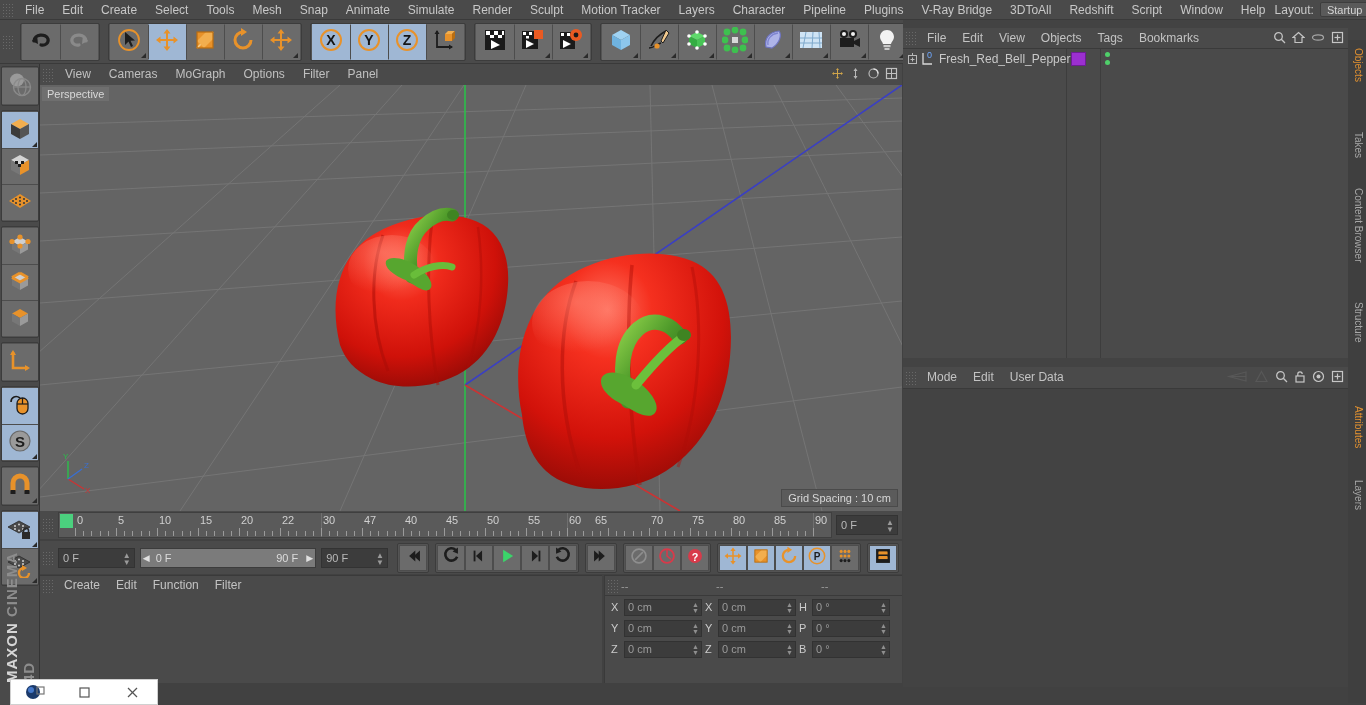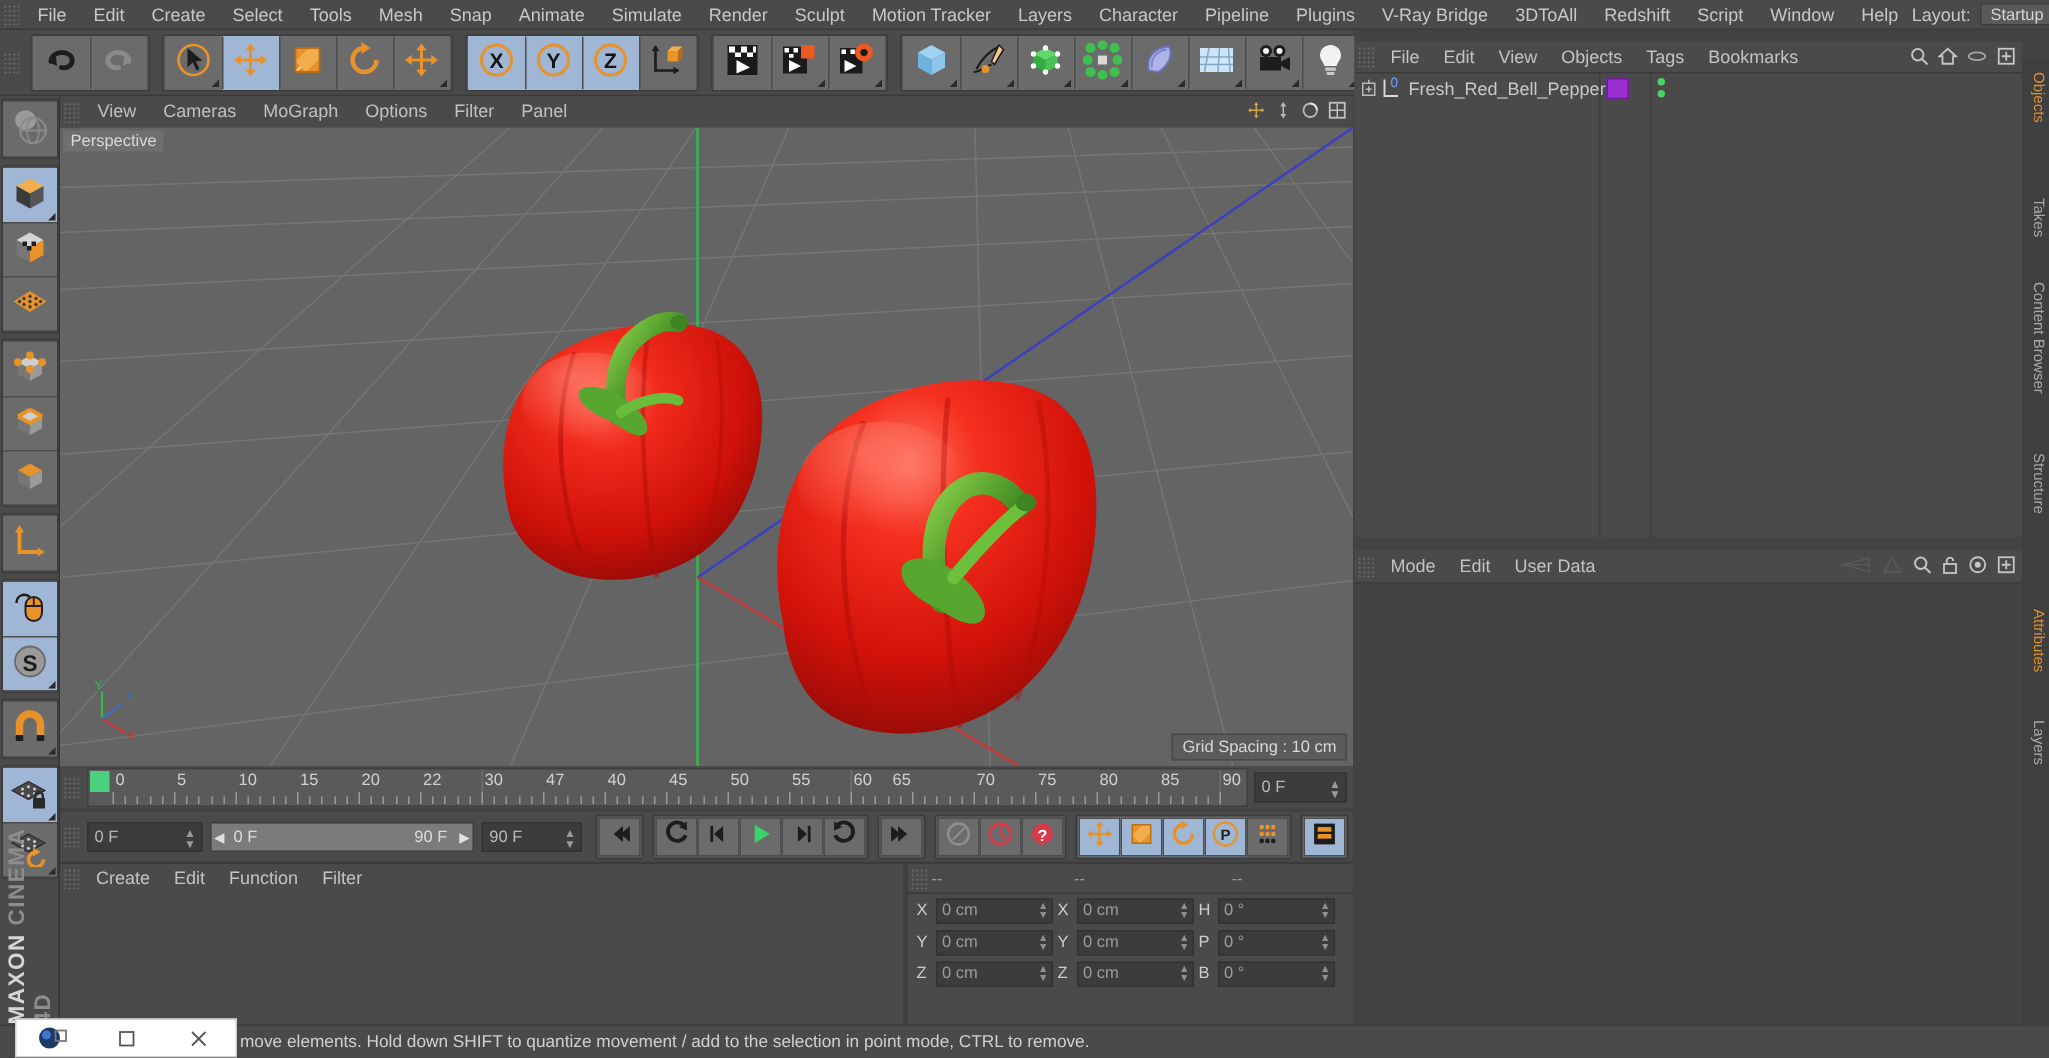--- a/index.html
+++ b/index.html
@@ -1166,23 +1166,20 @@
     <div id="vtabs">
         <div class="vtab active" style="position: absolute; top: 2px;">Objects</div>
         <div class="vtab" style="position: absolute; top: 86px;">Takes</div>
         <div class="vtab" style="position: absolute; top: 142px;">Content Browser</div>
         <div class="vtab" style="position: absolute; top: 256px;">Structure</div>
         <div class="vtab active" style="position: absolute; top: 360px;">Attributes</div>
         <div class="vtab" style="position: absolute; top: 434px;">Layers</div>
       </div>
   </div>
 
-  <div id="statusbar">
-    <div id="statustext">move elements. Hold down SHIFT to quantize movement / add to the selection in point mode, CTRL to remove.</div>
-  </div>
 
   <div id="overlaywin">
     <div class="ob">
       <svg width="20" height="18" viewBox="0 0 20 18">
         <circle cx="8" cy="9" r="7" fill="#1b3a6b"></circle>
         <circle cx="6" cy="7" r="3" fill="#4a7fd4" opacity="0.9"></circle>
         <rect x="12" y="4" width="7" height="7" fill="none" stroke="#777" stroke-width="1.2"></rect>
       </svg>
     </div>
     <div class="ob">

